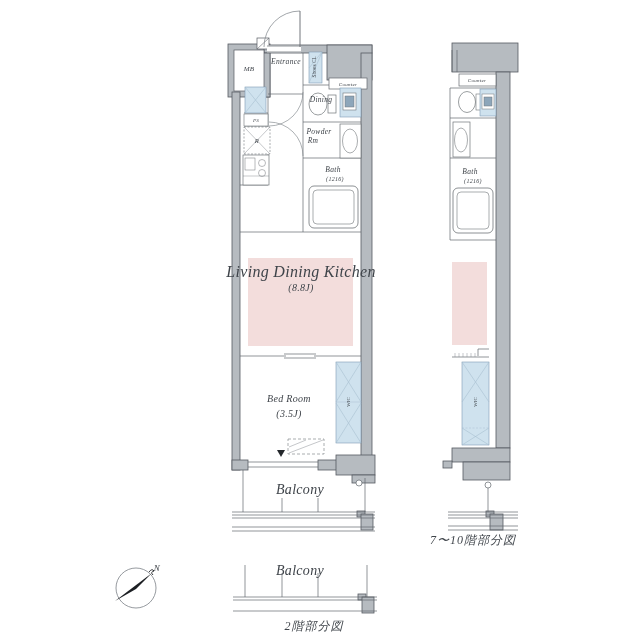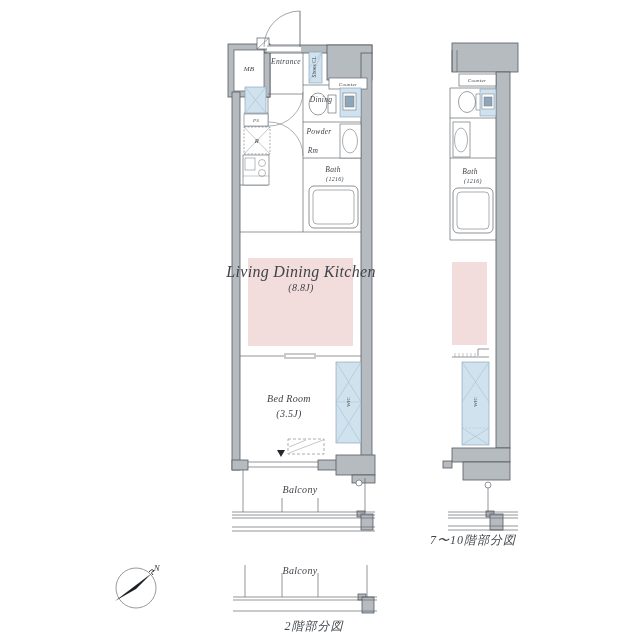--- a/index.html
+++ b/index.html
@@ -4,21 +4,21 @@
 <style>
   html,body{margin:0;padding:0;background:#ffffff;}
   #canvas{position:relative;width:640px;height:639px;background:#ffffff;overflow:hidden;
           font-family:"Liberation Serif","DejaVu Serif",serif;color:#3f444a;}
   #plan-svg{position:absolute;left:0;top:0;}
   .lbl{position:absolute;transform:translate(-50%,-50%);white-space:nowrap;
        color:#3f444a;letter-spacing:.3px;line-height:1;font-style:italic;}
   .vlbl{position:absolute;transform:translate(-50%,-50%) rotate(-90deg);white-space:nowrap;
         color:#3f444a;line-height:1;}
   .f5{font-size:5px;} .f55{font-size:5.5px;} .f6{font-size:6px;} .f65{font-size:6.5px;}
-  .f7{font-size:7px;} .f75{font-size:7.5px;} .f8{font-size:10px;}
+  .f7{font-size:7px;} .f75{font-size:7.5px;} .f8{font-size:14px;}
   .f10{font-size:10px;} .f105{font-size:16px;}
   .caption{font-size:12px;letter-spacing:1px;}
   .north{font-style:italic;font-size:9px;}
 </style>
 </head>
 <body>
 
 <div id="canvas">
 
 <svg id="plan-svg" width="640" height="639" viewBox="0 0 640 639">
@@ -237,21 +237,21 @@
     <path d="M149,572 q3,-4 5,-1 q-4,1 -1,4" fill="none" stroke="#1c1f23" stroke-width="0.9"></path>
   </g>
 </svg>
 
 <div class="lbl f7" style="left:249px;top:69px">MB</div>
 <div class="lbl f75" style="left:286px;top:62px">Entrance</div>
 <div class="vlbl f55" style="left:315px;top:67px">Shoes Cl.</div>
 <div class="lbl f5" style="left:348px;top:84px">Counter</div>
 <div class="lbl f75" style="left:321px;top:100px">Dining</div>
 <div class="lbl f75" style="left:319px;top:132px">Powder</div>
-<div class="lbl f75" style="left:313px;top:151px">Rm</div>
+<div class="lbl f75" style="left:313px;top:141px">Rm</div>
 <div class="lbl f75" style="left:333px;top:170px">Bath</div>
 <div class="lbl f6" style="left:335px;top:179px">(1216)</div>
 <div class="lbl f5" style="left:256px;top:120px">PS</div>
 <div class="lbl f65" style="left:257px;top:141px">R</div>
 <div class="lbl f105" style="left:301px;top:272px">Living Dining Kitchen</div>
 <div class="lbl f10" style="left:301px;top:288px">(8.8J)</div>
 <div class="lbl f10" style="left:289px;top:399px">Bed Room</div>
 <div class="lbl f10" style="left:289px;top:414px">(3.5J)</div>
 <div class="vlbl f5" style="left:348px;top:402px">WIC</div>
 <div class="lbl f8" style="left:300px;top:490px">Balcony</div>

